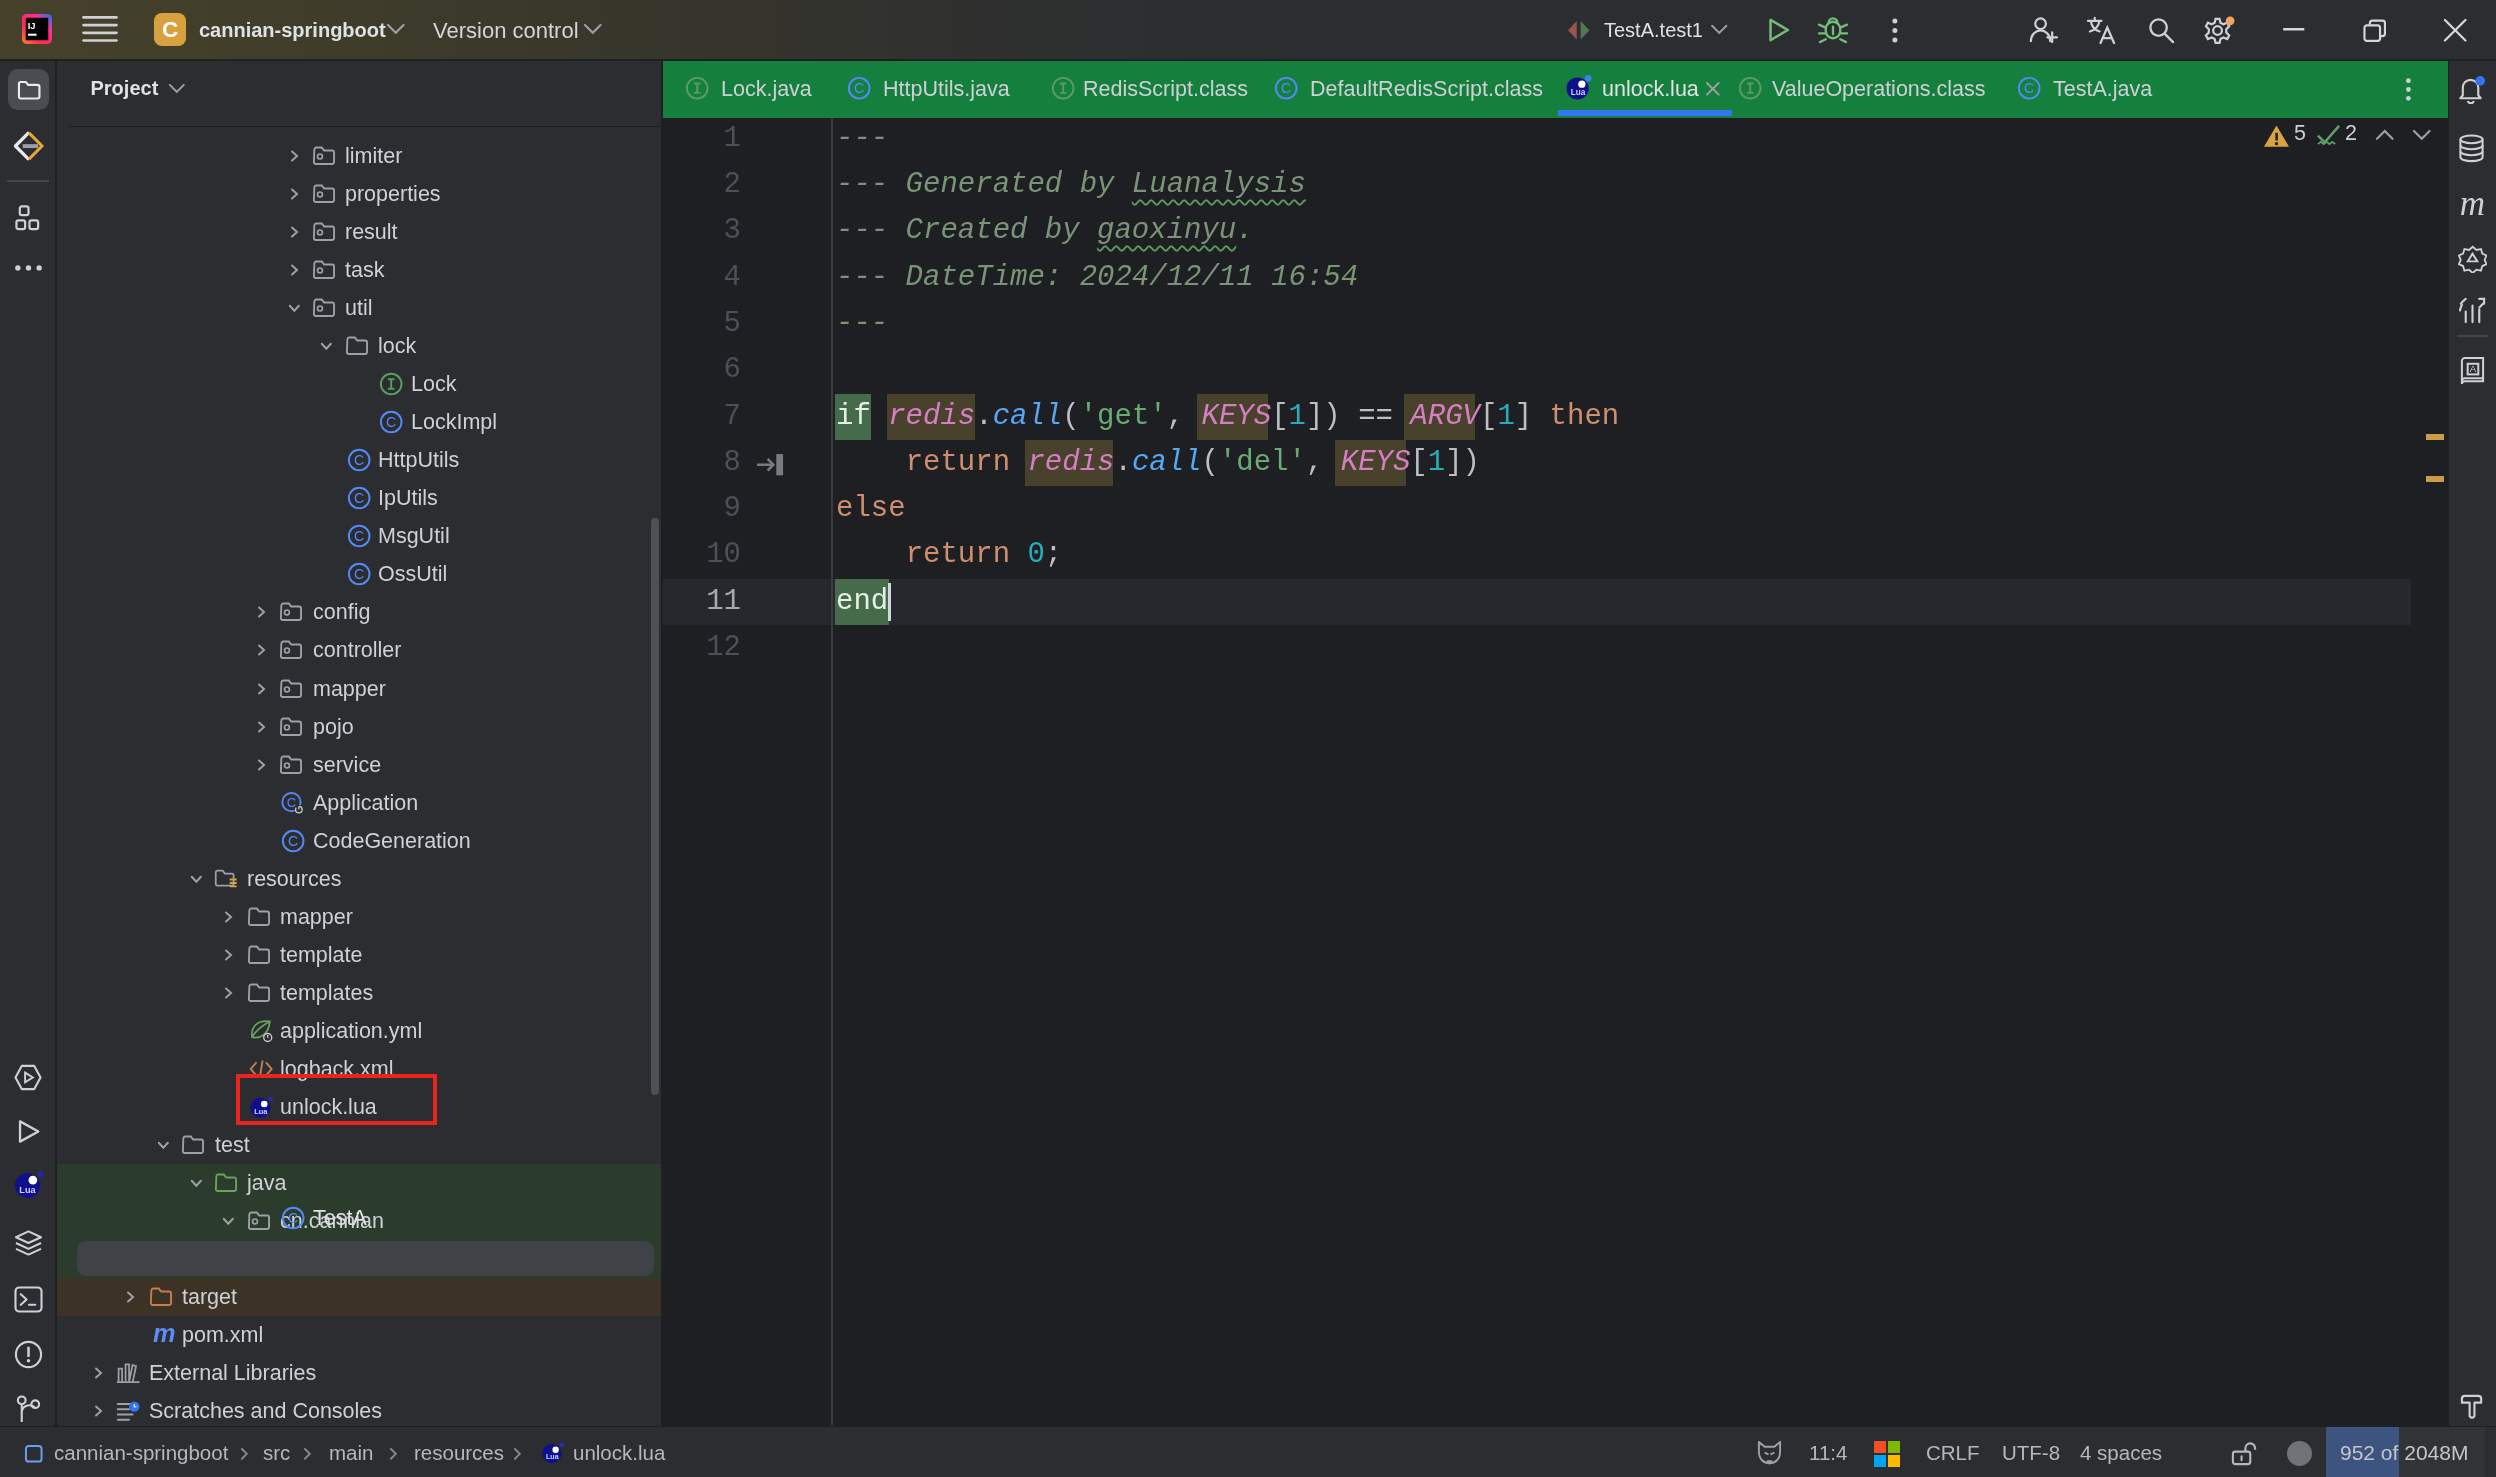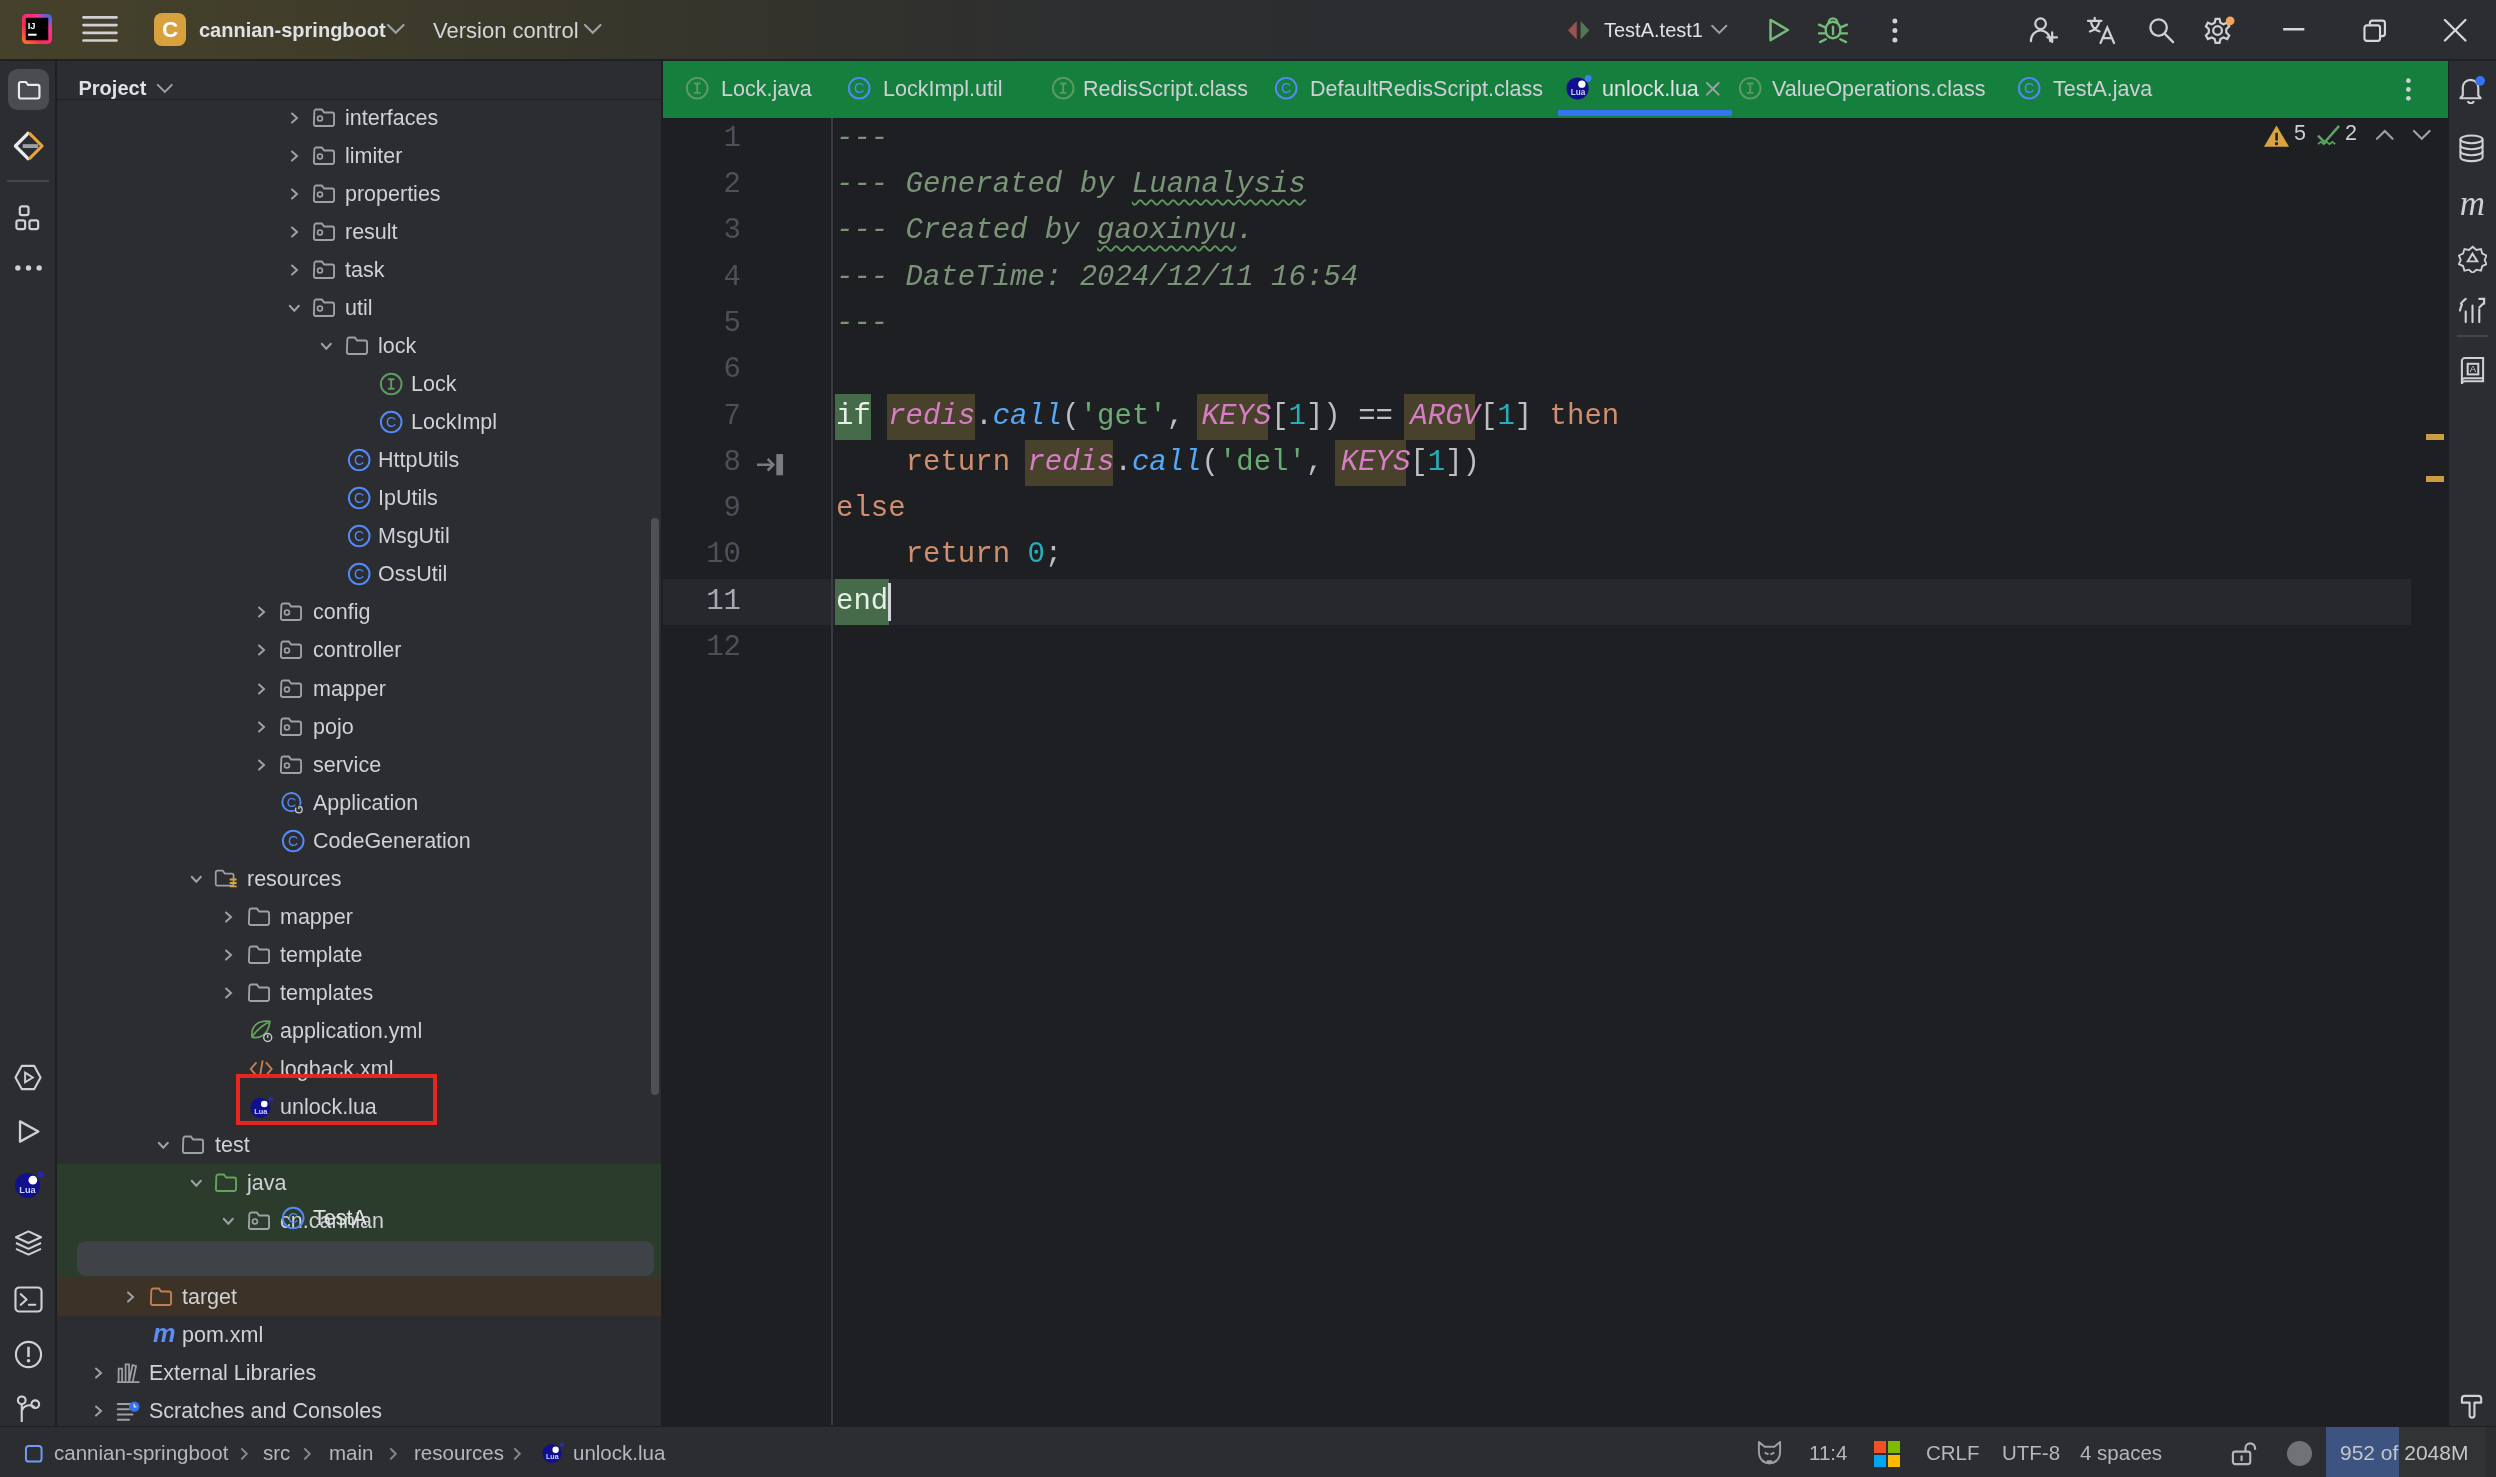--- a/index.html
+++ b/index.html
@@ -10,21 +10,21 @@
 
 
 #titlebar { left:0; top:0; width:2497px; height:59px;
   background:linear-gradient(to right,#45412b 0px,#403d2a 293px,#37362b 634px,#2e2f2f 1024px,#2b2d30 1317px,#2b2d30 100%);
 }
 .tbtext { color:#dfe1e5; font-size:22.4px; }
 
 #lstripe { left:0; top:59px; width:56px; height:1367px; background:#2b2d30; border-right:1.5px solid #1e1f22; }
 
 #ppanel { left:57px; top:59px; width:604px; height:1367px; background:#2b2d30; overflow:hidden; }
-#phead { position:absolute; left:0; top:0; width:604px; height:41px; background:#2b2d30; border-bottom:1.5px solid #1e1f22; z-index:5; }
+#phead { position:absolute; left:12px; top:0; width:604px; height:68px; background:#2b2d30; border-bottom:1.5px solid #1e1f22; z-index:5; }
 .trow { position:absolute; left:0; width:604px; height:38px;padding-left:28px; }
 .tlab { position:absolute; top:50%; transform:translateY(-50%); font-size:21.5px; color:#cfd1d6; white-space:nowrap; }
 .chev { position:absolute; top:50%; transform:translateY(-50%); width:14.6px; height:14.6px; }
 .ticon { position:absolute; top:50%; transform:translateY(-50%); width:24.4px; height:24.4px; }
 
 #tabbar { left:663px; top:59px; width:1785px; height:60px; background:#15803d; border-bottom:1.5px solid #1e1f22; }
 .tabico { position:absolute; top:16.6px; width:24.4px; height:24.4px; }
 .tabtxt { position:absolute; top:50%; transform:translateY(-50%); font-size:21.5px; color:#ced0d6; white-space:nowrap; }
 
 #editor { left:663px; top:118px; width:1784px; height:1307px; background:#1e1f22; }
@@ -610,21 +610,21 @@
     </div>
   <div id="tabbar" class="abs">
 
     <svg class="tabico" style="left:21.5px" viewBox="0 0 25 25" width="24.4" height="24.4">
         <use href="#circI"></use>
       </svg>
     <div class="tabtxt" style="left:58px">Lock.java</div>
     <svg class="tabico" style="left:184px" viewBox="0 0 25 25" width="24.4" height="24.4">
         <use href="#circC"></use>
       </svg>
-    <div class="tabtxt" style="left:220px">LockImpl.util</div>
+    <div class="tabtxt" style="left:220px">HttpUtils.java</div>
     <svg class="tabico" style="left:388px" viewBox="0 0 25 25" width="24.4" height="24.4">
         <use href="#circI"></use>
       </svg>
     <div class="tabtxt" style="left:420px">RedisScript.class</div>
     <svg class="tabico" style="left:611px" viewBox="0 0 25 25" width="24.4" height="24.4">
         <use href="#circC"></use>
       </svg>
     <div class="tabtxt" style="left:647px">DefaultRedisScript.class</div>
     <svg class="tabico" style="left:902px;width:27px;height:27px;top:14.6px" viewBox="0 0 28 28">
         <circle cx="13" cy="15" r="11.5" fill="#10108c"></circle>

